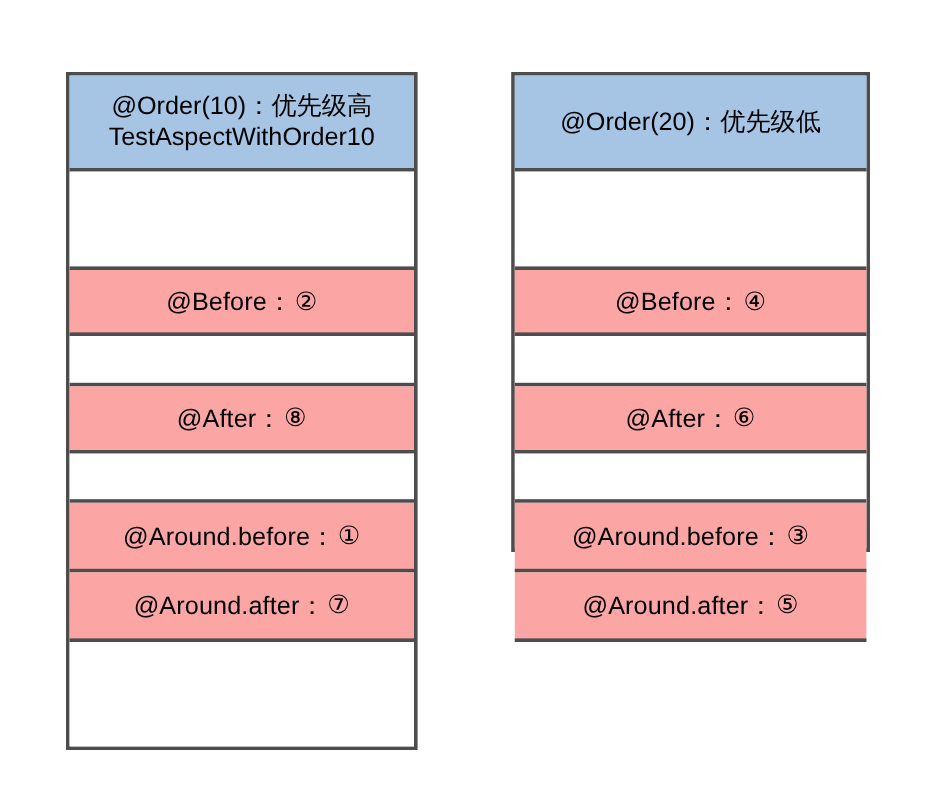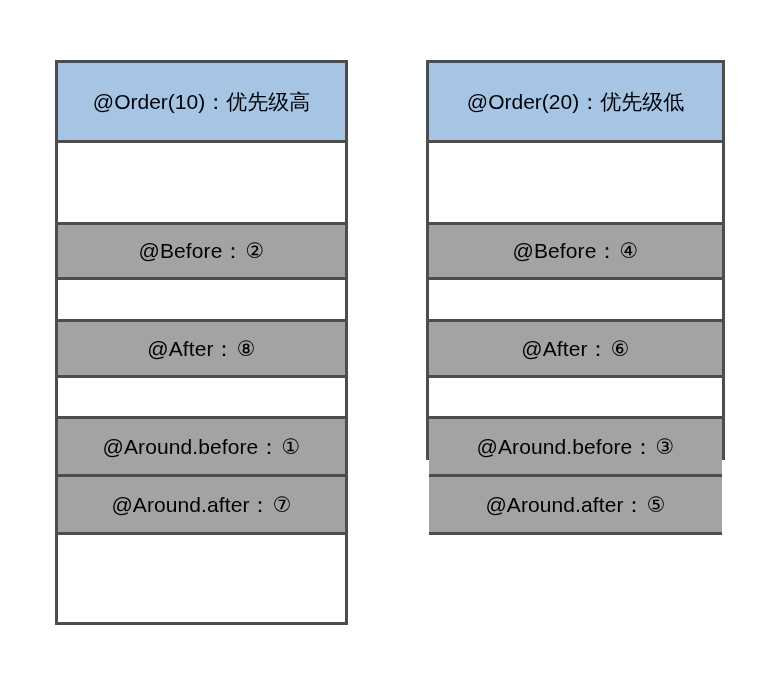--- a/index.html
+++ b/index.html
@@ -48,21 +48,21 @@
     line-height: 1.22;
     flex-direction: column;
     padding: 16px 6px;
   }
   .row.header .hline {
     display: block;
     white-space: nowrap;
     font-size: 21px;
   }
 
-  .row.filled { background: #a3a3a3; }
+  .row.filled { background: #fca5a5; }
   .row.blank  { background: #ffffff; }
 
   .advice-label {
     font-size: 21px;
     white-space: nowrap;
     letter-spacing: 0.1px;
   }
   .seq { margin-left: 2px; }
 
   
@@ -89,20 +89,21 @@
 </style>
 </head>
 <body>
 
 <div class="canvas">
 
   <div class="aspect-table" id="table-order10">
 
     <div class="row header r0">
       <span class="hline">@Order(10)：优先级高</span>
+      <span class="hline">TestAspectWithOrder10</span>
     </div>
 
     <div class="row blank r1">
       <span class="advice-label"></span>
       <span class="seq"></span>
     </div>
 
     <div class="row filled r2">
       <span class="advice-label">@Before：</span>
       <span class="advice-label seq">②</span>

